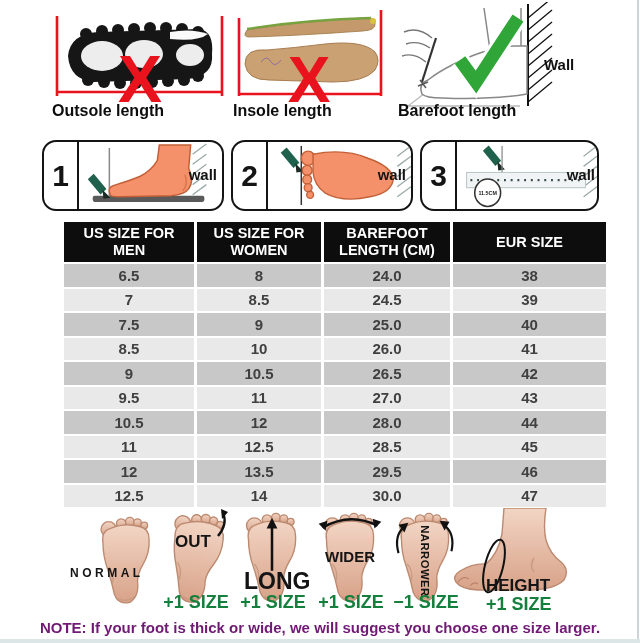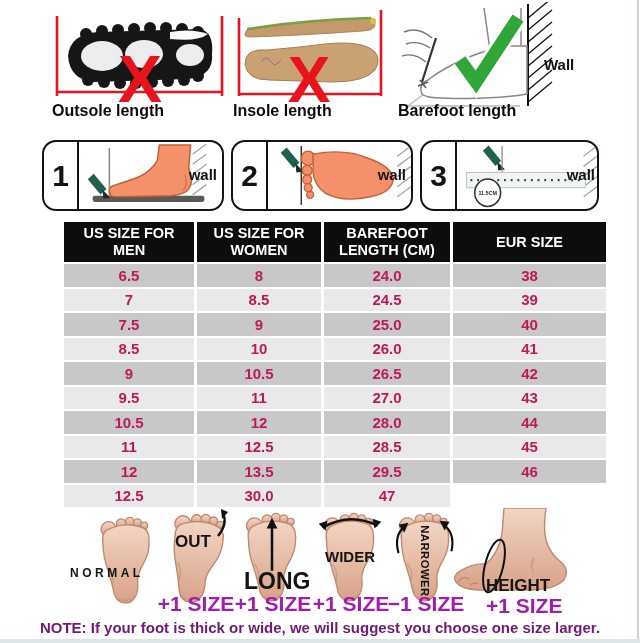--- a/index.html
+++ b/index.html
@@ -18,29 +18,29 @@
   .step-num{width:33px;border-right:2px solid #141414;display:flex;align-items:center;justify-content:center;
             font-size:30px;font-weight:800;color:#141414;}
   .step-art{flex:1;position:relative;}
   .wall-label{position:absolute;font-size:15px;font-weight:700;color:#141414;top:24px;}
 
   
   .size-table{position:absolute;left:28px;top:222px;width:578px;}
   .thead,.trow{display:grid;grid-template-columns:130px 124px 126px 1fr;column-gap:3px;margin-bottom:2px;padding-left:36px;}
   .tcell{display:flex;align-items:center;justify-content:center;text-align:center;font-weight:700;}
   .thead .tcell{background:#0d0d0d;color:#fff;height:40px;font-size:14.5px;line-height:1.15;padding:0 4px;}
-  .tbody .trow .tcell{height:22.5px;font-size:15px;color:#be185d;}
+  .tbody .trow .tcell{height:22.5px;font-size:15px;color:#404040;}
   .tbody .trow:nth-child(odd) .tcell{background:#c8c8c8;}
   .tbody .trow:nth-child(even) .tcell{background:#e9e9e9;}
 
   
   .fit-section{position:absolute;left:0;top:506px;width:640px;height:114px;}
   .fit-art{position:absolute;}
   .fit-label{position:absolute;font-weight:800;color:#141414;text-align:center;}
-  .size-label{position:absolute;font-weight:800;font-size:21px;color:#a21caf;text-align:center;}
+  .size-label{position:absolute;font-weight:800;font-size:18px;color:#15803d;text-align:center;}
 
   .note{position:absolute;left:0;top:619px;width:640px;text-align:center;
         font-size:15px;font-weight:800;color:#701a75;}
 
   .edge-right{position:absolute;right:1px;top:0;width:2px;height:643px;background:#ccd6d6;}
   .edge-bottom{position:absolute;left:0;bottom:0;width:640px;height:4px;background:#dde6e6;}
 </style>
 </head>
 <body>
 
@@ -293,20 +293,21 @@
         <div class="tcell">45</div>
       </div>
       <div class="trow">
         <div class="tcell">12</div>
         <div class="tcell">13.5</div>
         <div class="tcell">29.5</div>
         <div class="tcell">46</div>
       </div>
       <div class="trow">
         <div class="tcell">12.5</div>
+        <div class="tcell">14</div>
         <div class="tcell">30.0</div>
         <div class="tcell">47</div>
       </div>
     </div>
   </div>
 
   <div class="fit-section">
 
     <svg class="fit-art" style="left:94px;top:8px" width="64" height="96" viewBox="0 0 64 100">
         <use href="#footsole"></use>

